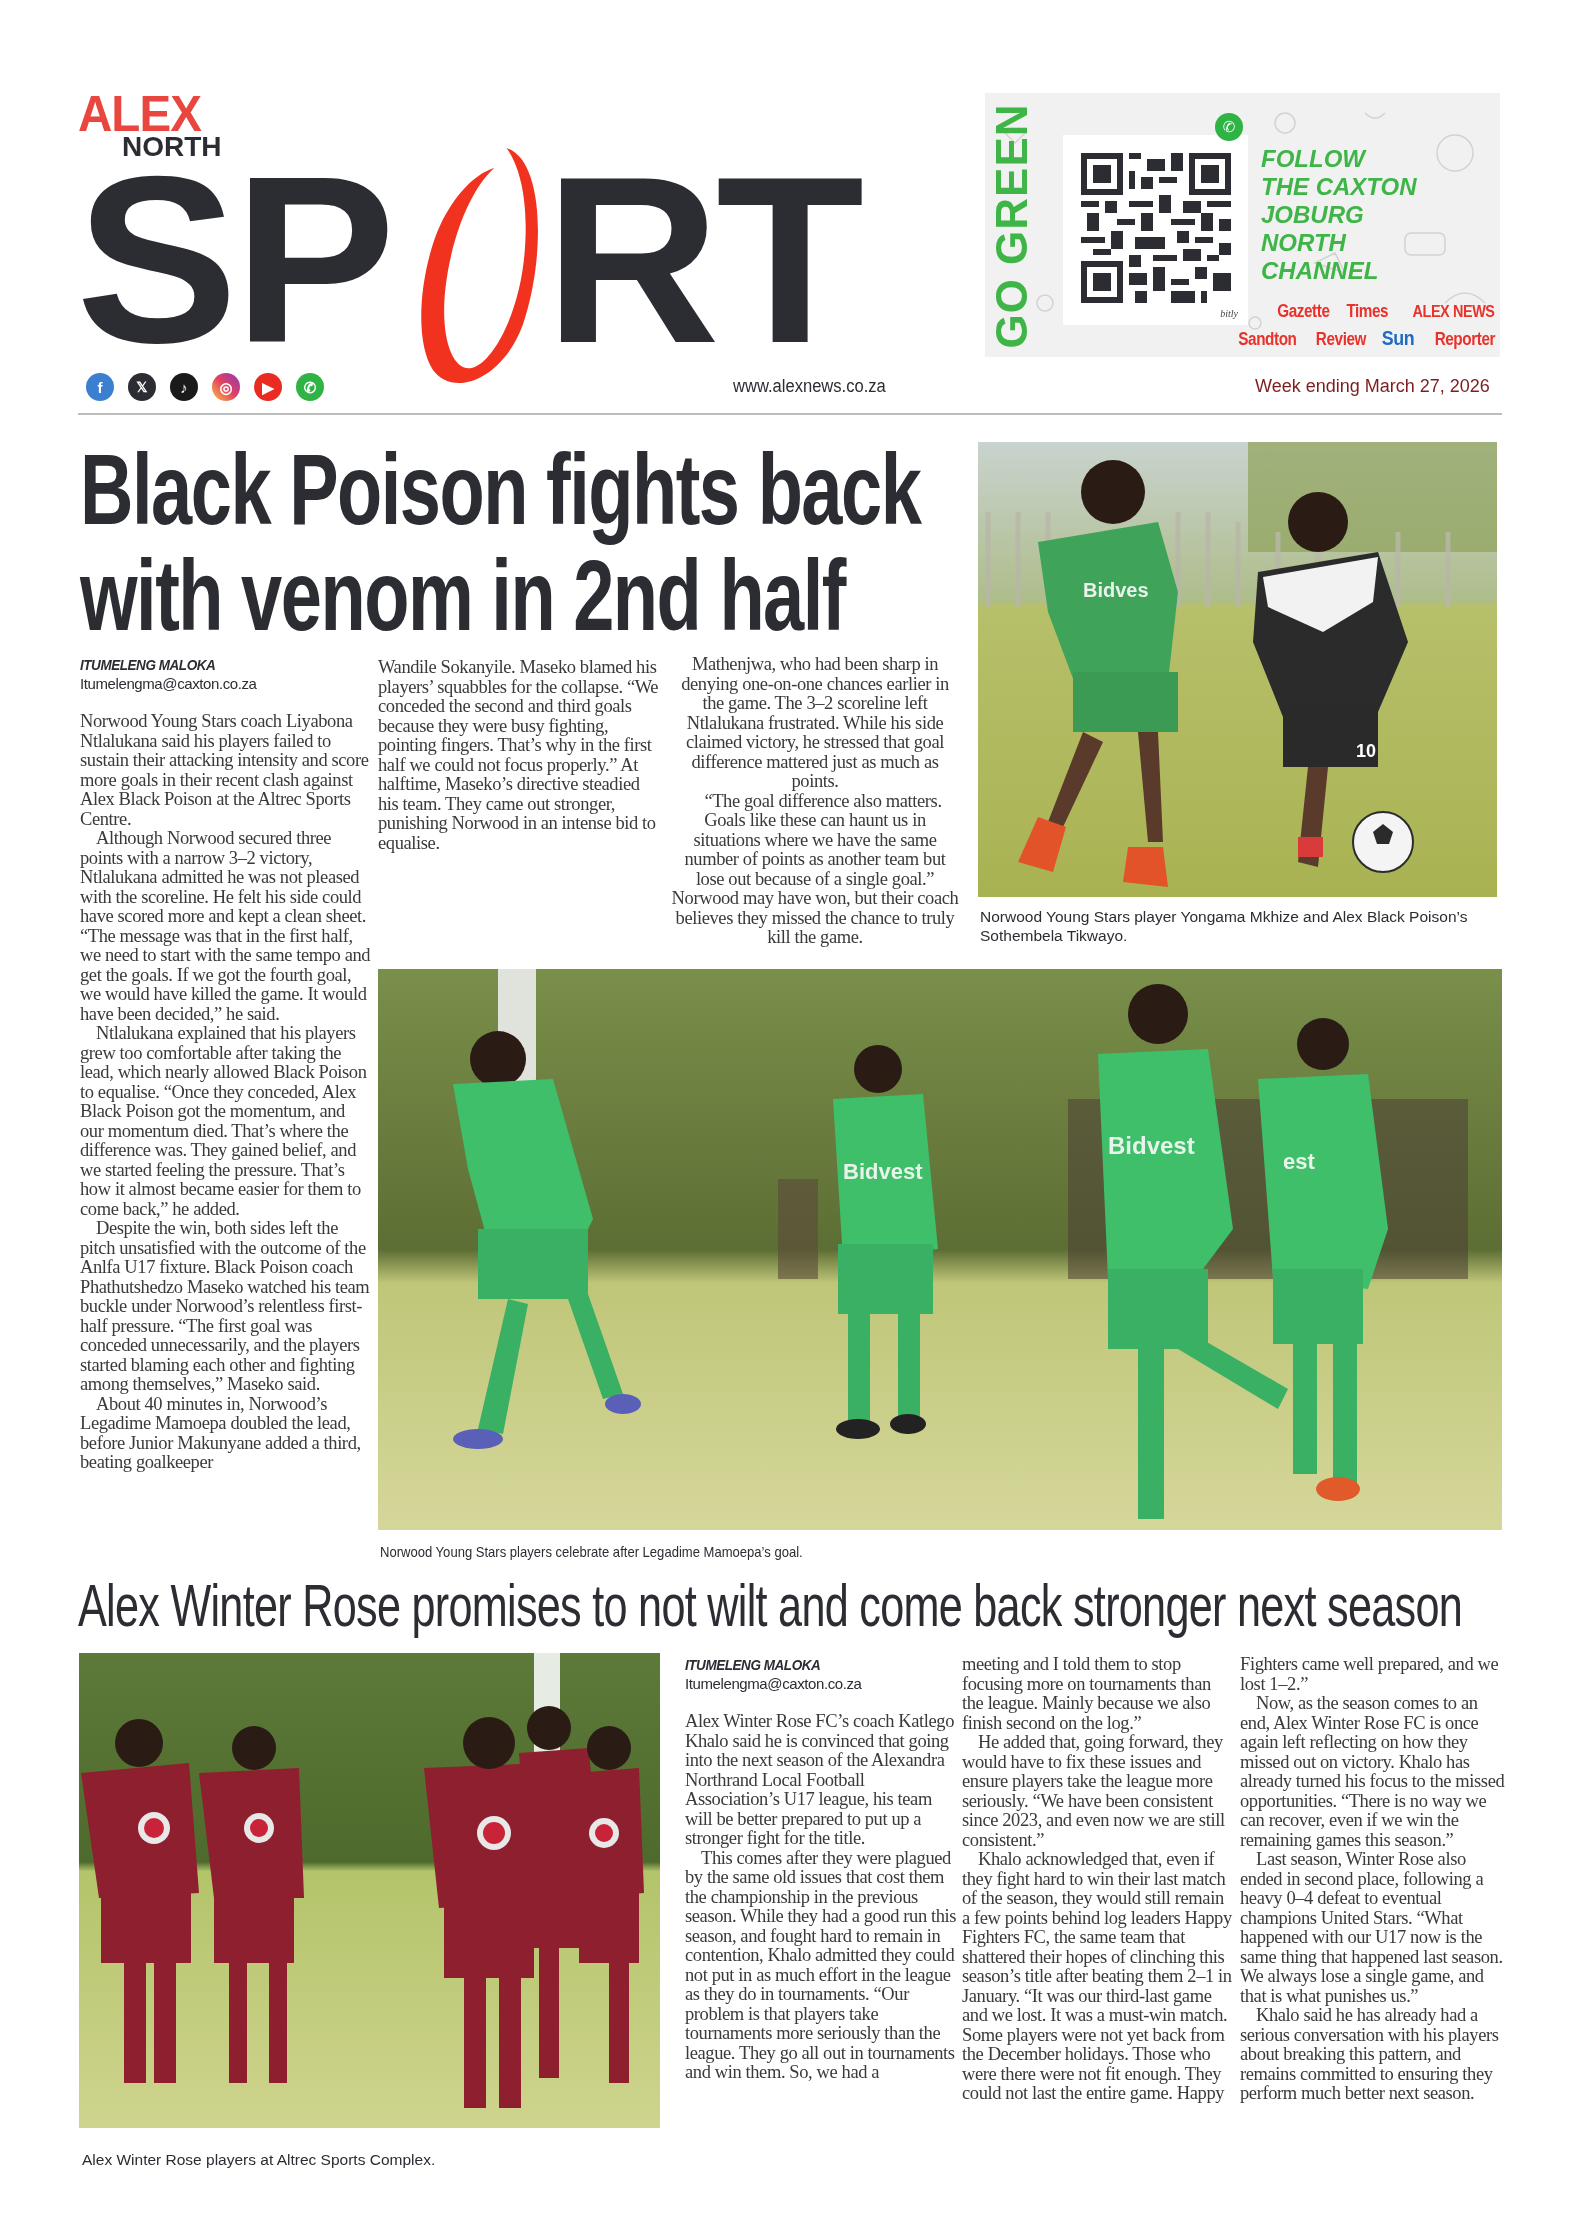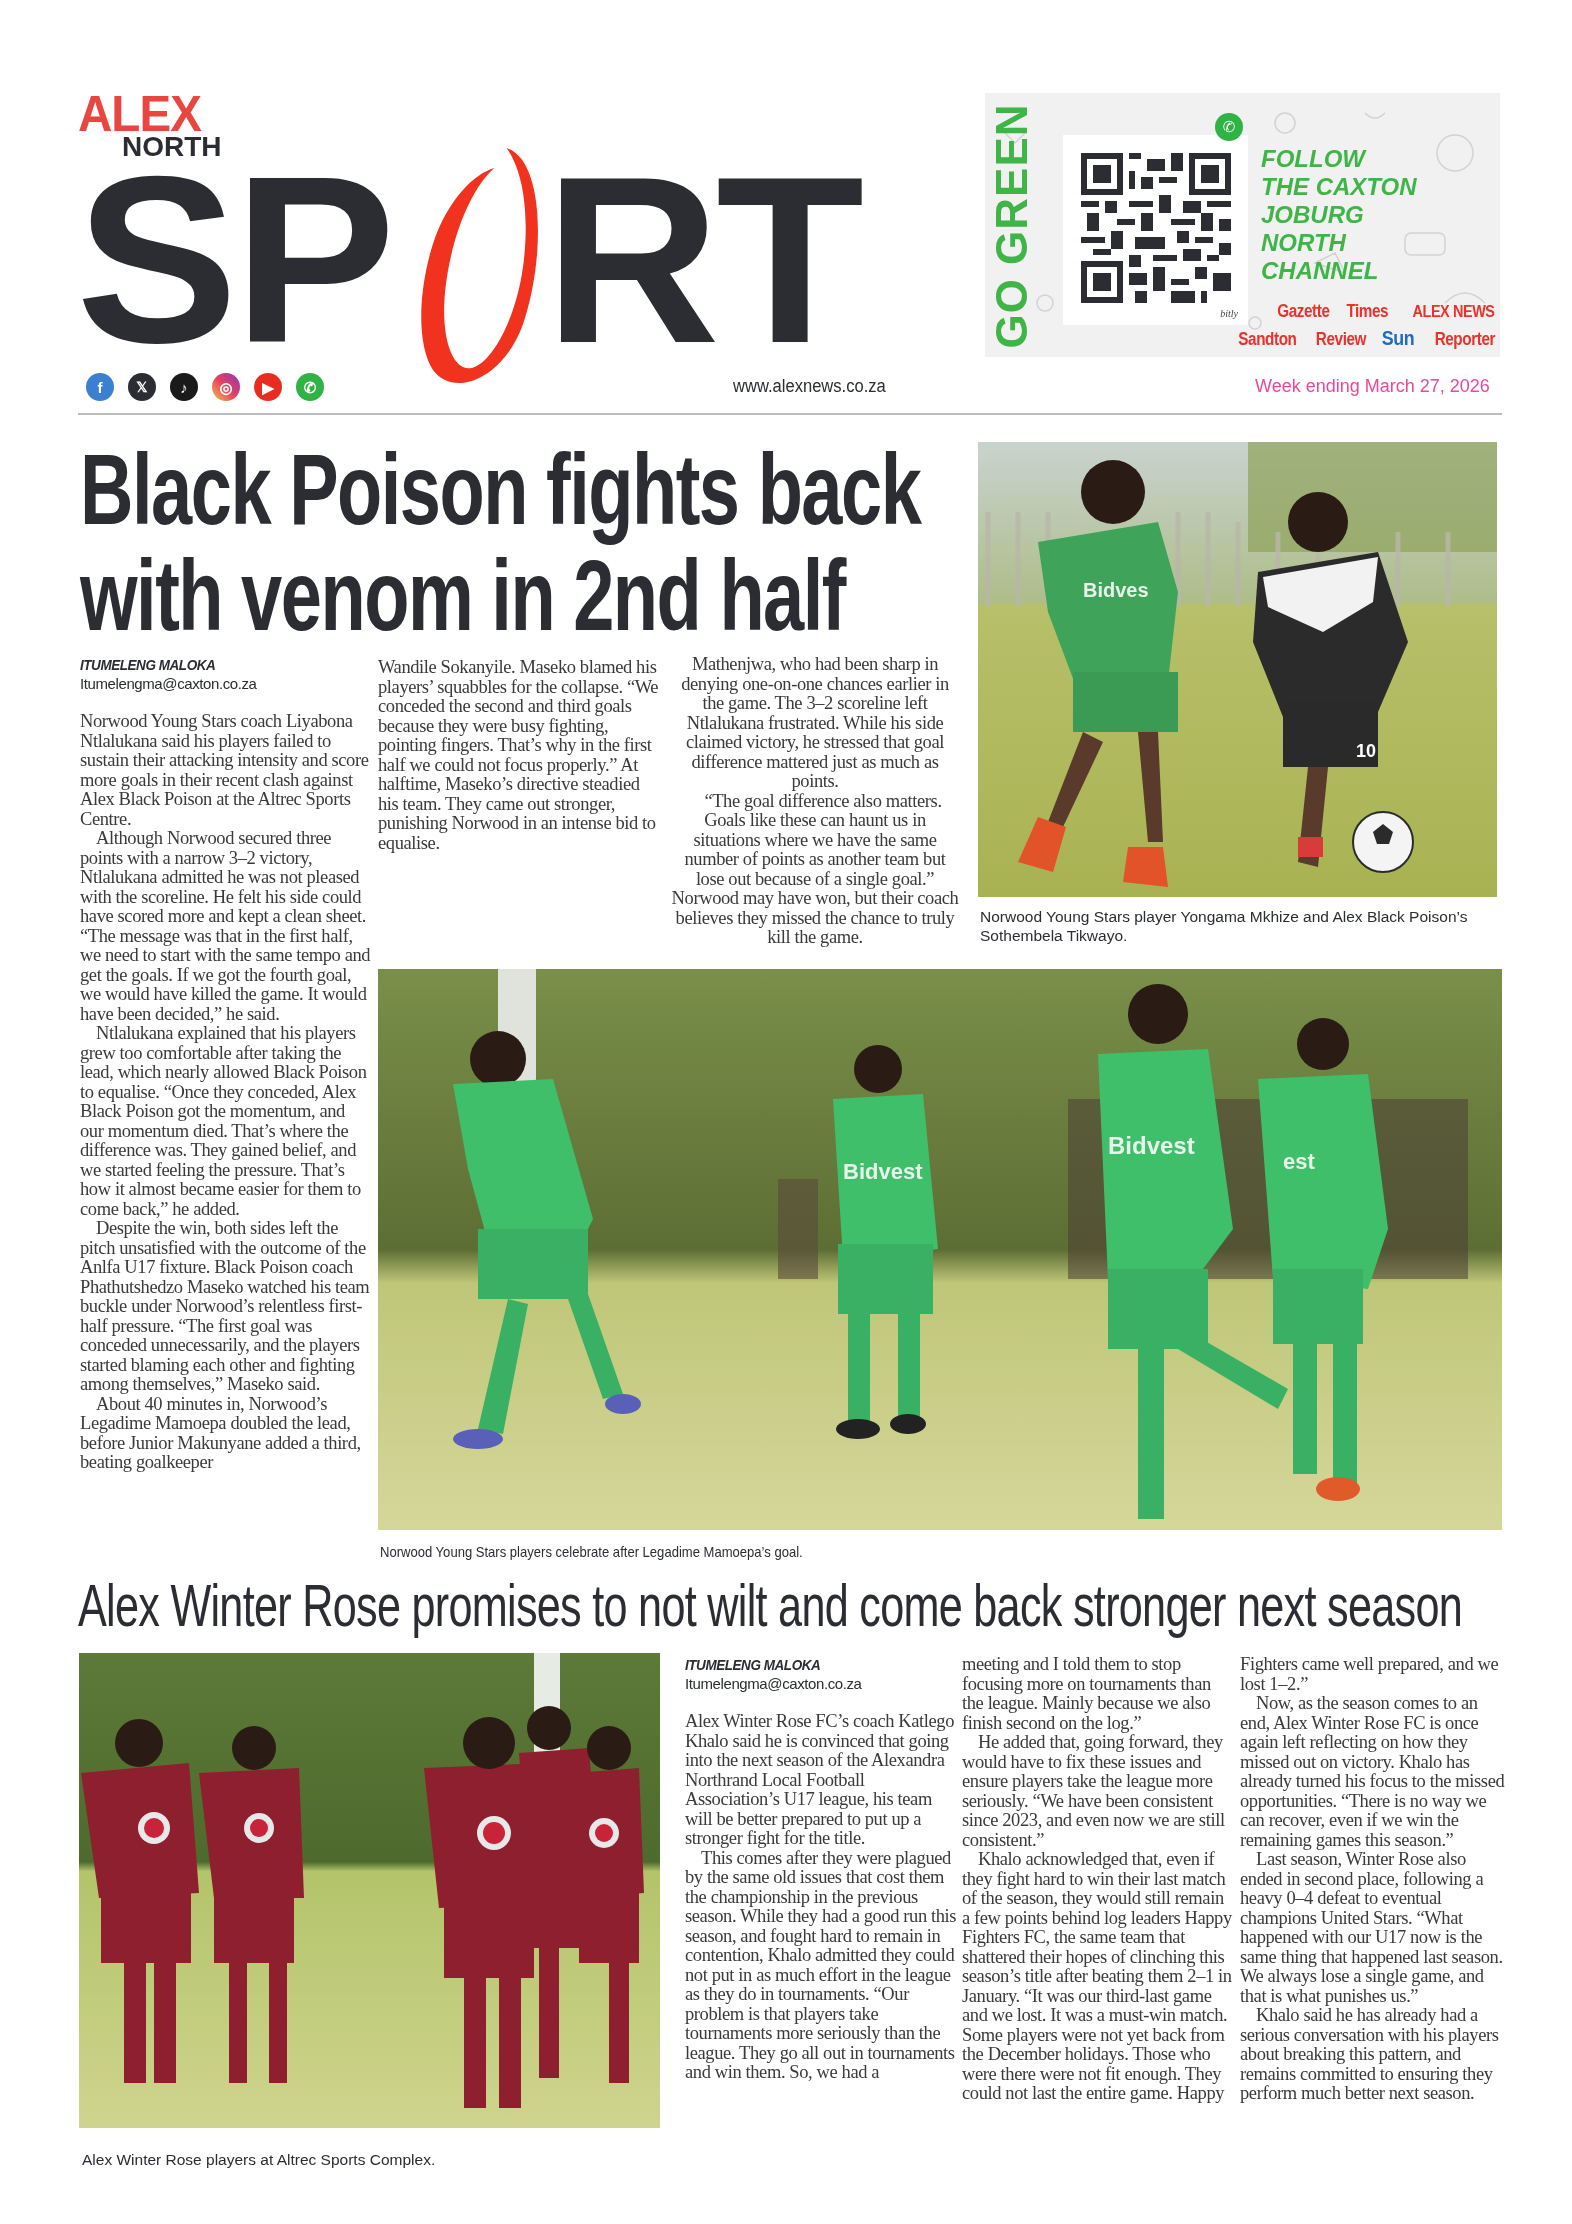--- a/index.html
+++ b/index.html
@@ -18,21 +18,21 @@
   .social-row { left: 86px; top: 373px; display: flex; gap: 14px; }
   .soc { width: 28px; height: 28px; border-radius: 50%; display: flex; align-items: center; justify-content: center; color: #fff; font-family: "Liberation Sans", sans-serif; font-weight: 700; font-size: 15px; line-height: 1; }
   .soc.fb { background: #3b7fd0; }
   .soc.x { background: #2b2d33; font-size: 14px; }
   .soc.tt { background: #1a1a1a; }
   .soc.ig { background: linear-gradient(45deg, #f9c04a, #e4405f, #8a3ab9); }
   .soc.yt { background: #ea2b22; }
   .soc.wa { background: #2fb344; }
 
   .site-url { left: 733px; top: 376px; font-family: "Liberation Sans", sans-serif; font-size: 18px; color: #2b2d33; transform: scaleX(0.92); transform-origin: left top; }
-  .week-ending { left: 1255px; top: 376px; font-family: "Liberation Sans", sans-serif; font-size: 18px; color: #ec4899; }
+  .week-ending { left: 1255px; top: 376px; font-family: "Liberation Sans", sans-serif; font-size: 18px; color: #7f1d1d; }
   .rule { left: 78px; top: 413px; width: 1424px; height: 2px; background: #bdbdbd; }
 
   
   .banner { left: 985px; top: 93px; width: 515px; height: 264px; background: #f1f1f1; overflow: hidden; }
   .banner-pattern { position: absolute; inset: 0; opacity: 0.35; }
   .go-green { position: absolute; left: 2px; top: 10px; width: 50px; height: 245px; display: flex; align-items: center; justify-content: center; }
   .go-green span { display: inline-block; transform: rotate(-90deg); white-space: nowrap; font-family: "Liberation Sans", sans-serif; font-weight: 700; font-size: 44px; color: #3fb548; letter-spacing: 1px; transform-origin: center; }
   .qr-card { position: absolute; left: 78px; top: 42px; width: 185px; height: 190px; background: #ffffff; }
   .qr-code { position: absolute; left: 18px; top: 18px; width: 150px; height: 150px; }
   .bitly { position: absolute; right: 10px; bottom: 6px; font-family: "Liberation Serif", serif; font-style: italic; font-size: 10px; color: #444; }

